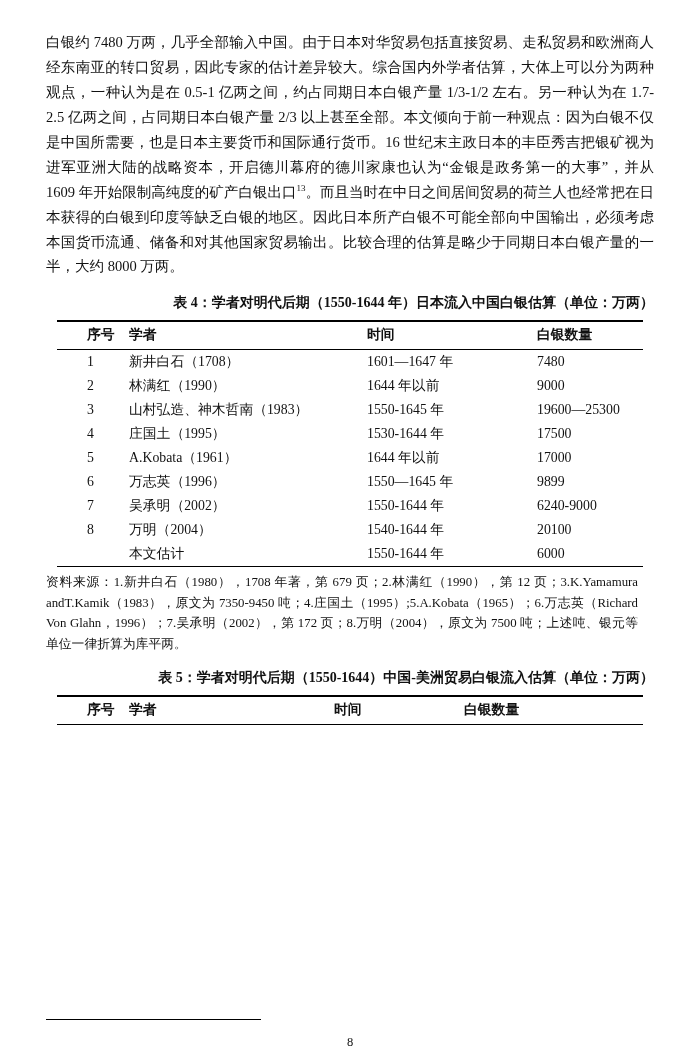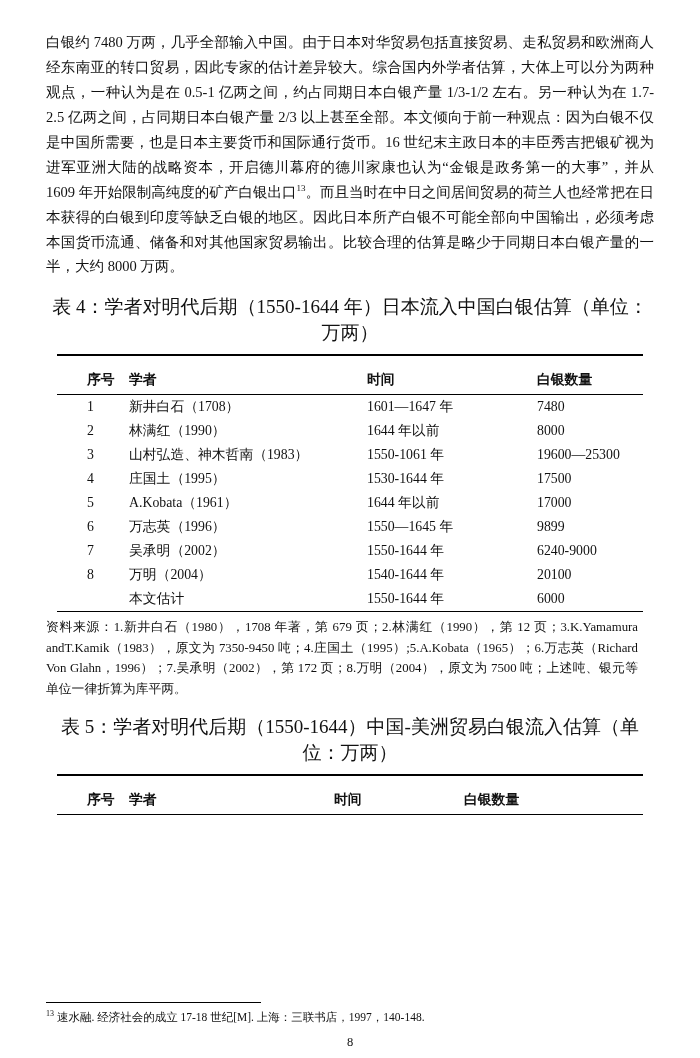--- a/index.html
+++ b/index.html
@@ -19,38 +19,38 @@
   }
   .para {
     margin: 0;
     text-align: justify;
     line-height: 1.72;
   }
   .para.indent { text-indent: 2.1em; }
   sup.fn-ref { font-size: 9px; vertical-align: super; line-height: 0; }
 
   .table-caption {
-    font-weight: normal;
-    text-align: center;
-    font-size: 19px;
+    font-weight: bold;
+    text-align: right;
+    font-size: 14px;
     margin: 15px 0 8px 0;
   }
   table.data-table {
     width: calc(100% - 22px);
     margin: 0 auto;
     border-collapse: collapse;
     font-size: 13.8px;
     border-top: 2px solid #000;
     border-bottom: 1.6px solid #000;
   }
   table.data-table thead tr { border-bottom: 1.2px solid #000; }
   table.data-table th {
     text-align: left;
     font-weight: bold;
-    padding: 15px 4px 5px 4px;
+    padding: 4px 4px 5px 4px;
     white-space: nowrap;
   }
   table.data-table td {
     text-align: left;
     padding: 3px 4px;
     white-space: nowrap;
   }
   table.data-table th:first-child,
   table.data-table td:first-child { padding-left: 30px; }
 
@@ -122,26 +122,26 @@
         <tr>
           <td>1</td>
           <td>新井白石（1708）</td>
           <td>1601—1647 年</td>
           <td>7480</td>
         </tr>
         <tr>
           <td>2</td>
           <td>林满红（1990）</td>
           <td>1644 年以前</td>
-          <td>8000</td>
+          <td>9000</td>
         </tr>
         <tr>
           <td>3</td>
           <td>山村弘造、神木哲南（1983）</td>
-          <td>1550-1061 年</td>
+          <td>1550-1645 年</td>
           <td>19600—25300</td>
         </tr>
         <tr>
           <td>4</td>
           <td>庄国土（1995）</td>
           <td>1530-1644 年</td>
           <td>17500</td>
         </tr>
         <tr>
           <td>5</td>
@@ -188,18 +188,17 @@
           <th>序号</th>
           <th>学者</th>
           <th>时间</th>
           <th>白银数量</th>
         </tr>
     </thead>
   </table>
 
   <div class="footnote-area">
     <div class="footnote-rule"></div>
-    <div class="footnote-text"><sup>13</sup><span> 速水融. 经济社会的成立 17-18 世纪[M]. 上海：三联书店，1997，140-148.</span></div>
   </div>
 
   <div class="page-number">8</div>
 
 </div>
 
 </body></html>

